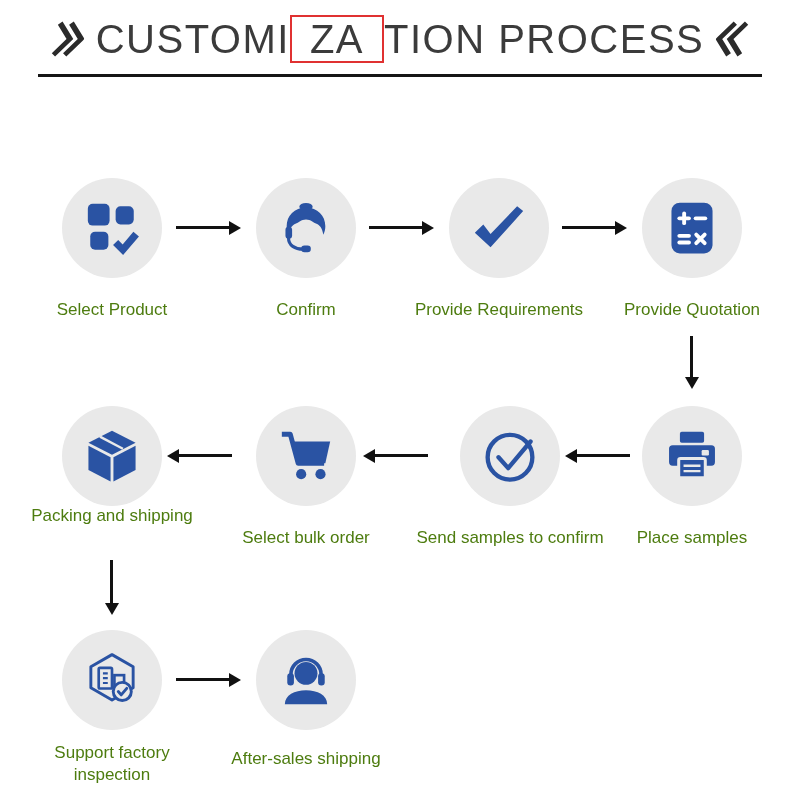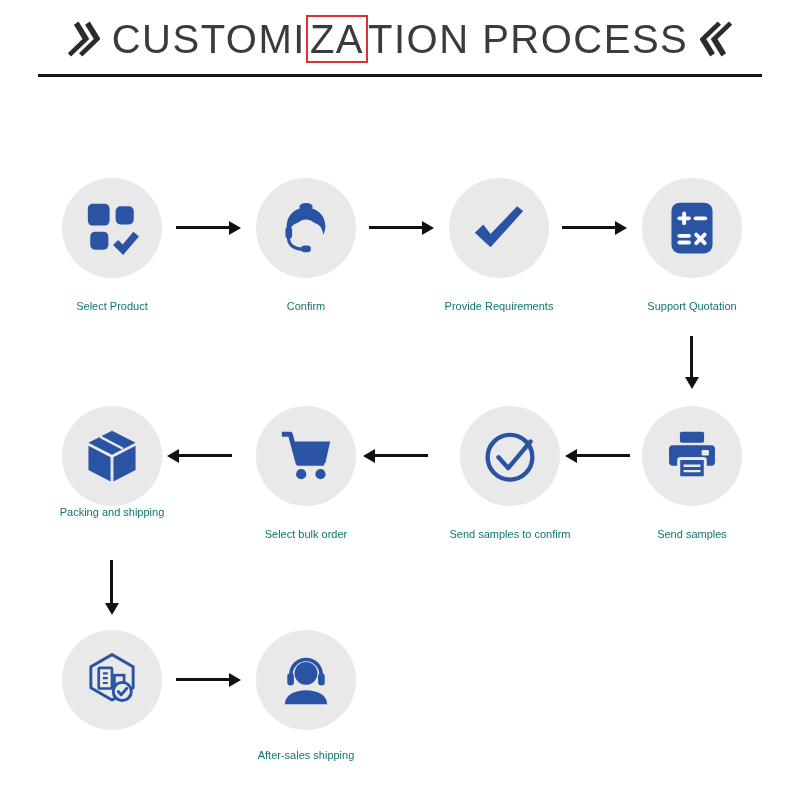--- a/index.html
+++ b/index.html
@@ -2,31 +2,31 @@
 <html><head>
 <meta charset="utf-8">
 <style>
   html,body { margin:0; padding:0; background:#ffffff; font-family:"Liberation Sans", sans-serif; }
   .canvas { position:relative; width:800px; height:800px; background:#ffffff; overflow:hidden; }
 
   
   .title-row { position:absolute; top:8px; left:0; width:800px; height:62px;
                display:flex; align-items:center; justify-content:center; gap:12px; }
   .title-text { font-size:40px; letter-spacing:1.5px; color:#3b3b3b; white-space:pre; }
-  .hl { border:2px solid #e03131; padding:0 2px; }
+  .hl { border:2px solid #e03131; padding:0 18px; }
   .mark { transform:skewX(-12deg); display:flex; align-items:center; }
   .divider { position:absolute; top:74px; left:38px; width:724px; height:3px; background:#161616; }
 
   
   .circle { position:absolute; width:100px; height:100px; border-radius:50%;
             background:#e9e9e9; display:flex; align-items:center; justify-content:center; }
   .circle svg { width:58px; height:58px; display:block; }
 
   
-  .label { position:absolute; text-align:center; font-size:11px; color:#0f766e; line-height:1.3; }
+  .label { position:absolute; text-align:center; font-size:17px; color:#4d7c0f; line-height:1.3; }
 
   
   .arrow-r { position:absolute; height:3px; background:#111; }
   .arrow-r::after { content:""; position:absolute; right:-11px; top:50%; transform:translateY(-50%);
                     border-left:12px solid #111; border-top:7.5px solid transparent; border-bottom:7.5px solid transparent; }
   .arrow-l { position:absolute; height:3px; background:#111; }
   .arrow-l::before { content:""; position:absolute; left:-11px; top:50%; transform:translateY(-50%);
                      border-right:12px solid #111; border-top:7.5px solid transparent; border-bottom:7.5px solid transparent; }
   .arrow-d { position:absolute; width:3px; background:#111; }
   .arrow-d::after { content:""; position:absolute; bottom:-11px; left:50%; transform:translateX(-50%);
@@ -139,27 +139,28 @@
       <path d="M11.5 21.5 v-2 a12.5 12.5 0 0 1 25 0 v2" stroke="#2a53a3" stroke-width="3" fill="none"></path>
       <rect x="8.5" y="18.5" width="5.5" height="10" rx="2.7" fill="#2a53a3"></rect>
       <rect x="34" y="18.5" width="5.5" height="10" rx="2.7" fill="#2a53a3"></rect>
       <path d="M6.5 44 c0 -7.5 8 -11.5 17.5 -11.5 s17.5 4 17.5 11.5 z" fill="#2a53a3"></path>
     </svg>
   </div>
 
   <div class="label" style="left:17px;  top:299px; width:190px;">Select Product</div>
   <div class="label" style="left:211px; top:299px; width:190px;text-align:center;">Confirm</div>
   <div class="label" style="left:404px; top:299px; width:190px;">Provide Requirements</div>
-  <div class="label" style="left:597px; top:299px; width:190px;">Support Quotation</div>
+  <div class="label" style="left:597px; top:299px; width:190px;">Provide Quotation</div>
 
-  <div class="label" style="left:597px; top:527px; width:190px;">Send samples</div>
+  <div class="label" style="left:597px; top:527px; width:190px;">Place samples</div>
   <div class="label" style="left:410px; top:527px; width:200px;">Send samples to confirm</div>
   <div class="label" style="left:211px; top:527px; width:190px;">Select bulk order</div>
   <div class="label" style="left:17px;  top:505px; width:190px;">Packing and shipping</div>
 
+  <div class="label" style="left:42px;  top:742px; width:140px;">Support factory inspection</div>
   <div class="label" style="left:211px; top:748px; width:190px;">After-sales shipping</div>
 
   <div class="arrow-r" style="left:176px; top:226px; width:54px;"></div>
   <div class="arrow-r" style="left:369px; top:226px; width:54px;"></div>
   <div class="arrow-r" style="left:562px; top:226px; width:54px;"></div>
 
   <div class="arrow-d" style="left:690px; top:336px; height:42px;"></div>
 
   <div class="arrow-l" style="left:576px; top:454px; width:54px;"></div>
   <div class="arrow-l" style="left:374px; top:454px; width:54px;"></div>

